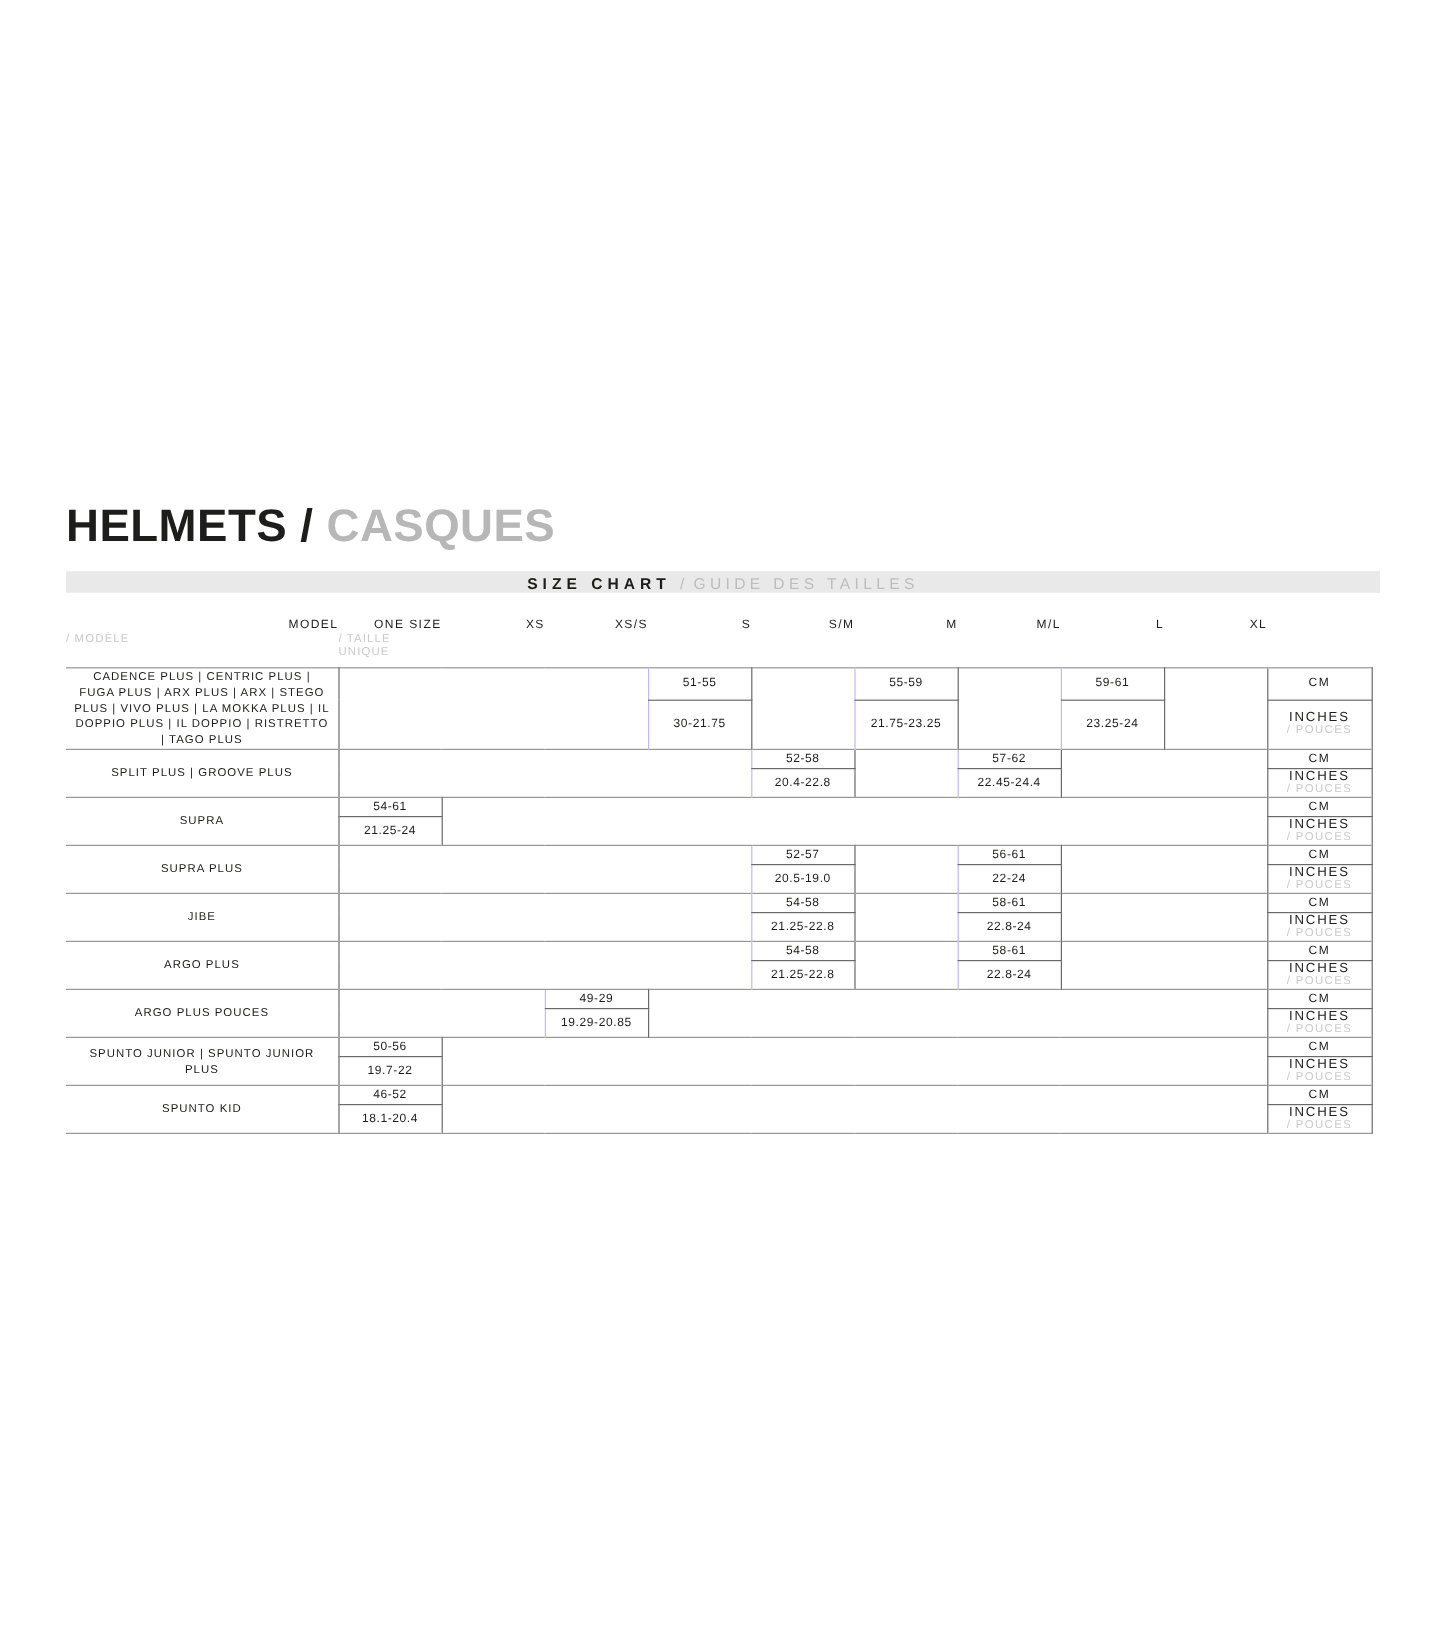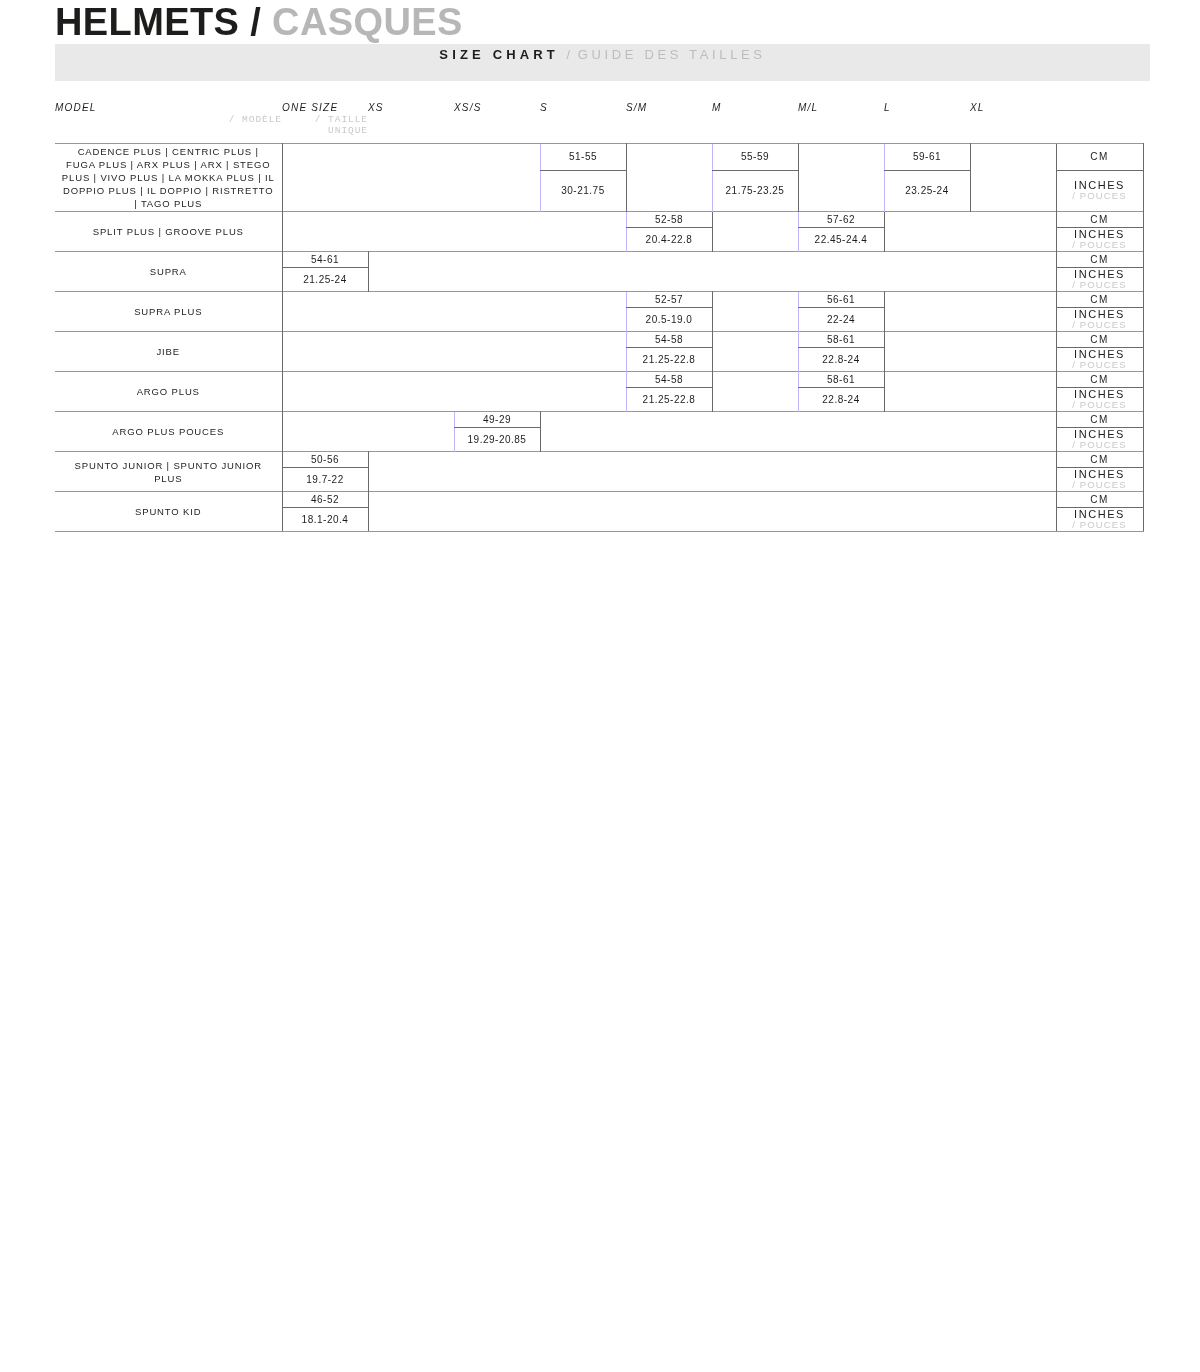--- a/index.html
+++ b/index.html
@@ -2,30 +2,30 @@
 <html><head>
 <meta charset="utf-8">
 <style>
   html, body { margin: 0; padding: 0; background: #ffffff; }
   body {
     width: 1200px; height: 1372px;
     font-family: "Liberation Sans", sans-serif;
     color: #1d1d1b;
     overflow: hidden;
   }
-  .content { padding-left: 55px; }
+  .content { padding-top: 417px; padding-left: 55px; }
 
   
   .title { margin: 0; font-size: 38px; font-weight: 600; letter-spacing: 0.01em; line-height: 44px; white-space: nowrap; }
   .title .t-sep { color: #1d1d1b; font-weight: 600; }
   .title .t-gray { color: #b7b7b7; font-weight: 600; }
 
   
   .banner {
-    width: 1095px; height: 37px; line-height: 21px;
+    margin-top: 15px; width: 1095px; height: 18px; line-height: 21px;
     background: #e9e9e9; text-align: center;
     font-size: 13px; white-space: nowrap;
   }
   .banner .b-black { font-weight: 700; letter-spacing: 0.32em; color: #1d1d1b; }
   .banner .b-gray  { font-weight: 400; letter-spacing: 0.28em; color: #bdbdbd; }
   .banner .b-sep   { font-weight: 400; color: #bdbdbd; padding: 0 4px; }
 
   
   table.size-table {
     margin-top: 21px;
@@ -33,22 +33,22 @@
     table-layout: fixed;
     width: 1088px;
   }
   col.c-model { width: 227px; }
   col.c-size  { width: 86px; }
   col.c-units { width: 87px; }
 
   th, td { padding: 0; margin: 0; }
 
   thead th { font-weight: 400; vertical-align: top; padding-bottom: 7px; }
-  .h-en { font-size: 10px; letter-spacing: 0.12em; color: #1d1d1b; line-height: 12px; text-align: left; font-style: italic; }
-  .h-fr { font-size: 9.5px; letter-spacing: 0.1em; color: #c9c9c9; line-height: 11px; text-align: right; font-family: Liberation Mono, monospace; }
+  .h-en { font-size: 10px; letter-spacing: 0.12em; color: #1d1d1b; line-height: 12px; text-align: right; }
+  .h-fr { font-size: 9.5px; letter-spacing: 0.1em; color: #c9c9c9; line-height: 11px; text-align: left; }
 
   tbody tr.r-cm { height: 16px; }
   tbody tr.r-in { height: 24px; }
   tbody.rg-first tr.r-cm { height: 26px; }
   tbody.rg-first tr.r-in { height: 40px; }
 
   
   tbody tr.r-cm > td { border-top: 1px solid #979797; margin-top: 30px; }
   tbody.rg-last tr.r-in > td,
   tbody.rg-last > tr > td[rowspan] { border-bottom: 1px solid #979797; }

